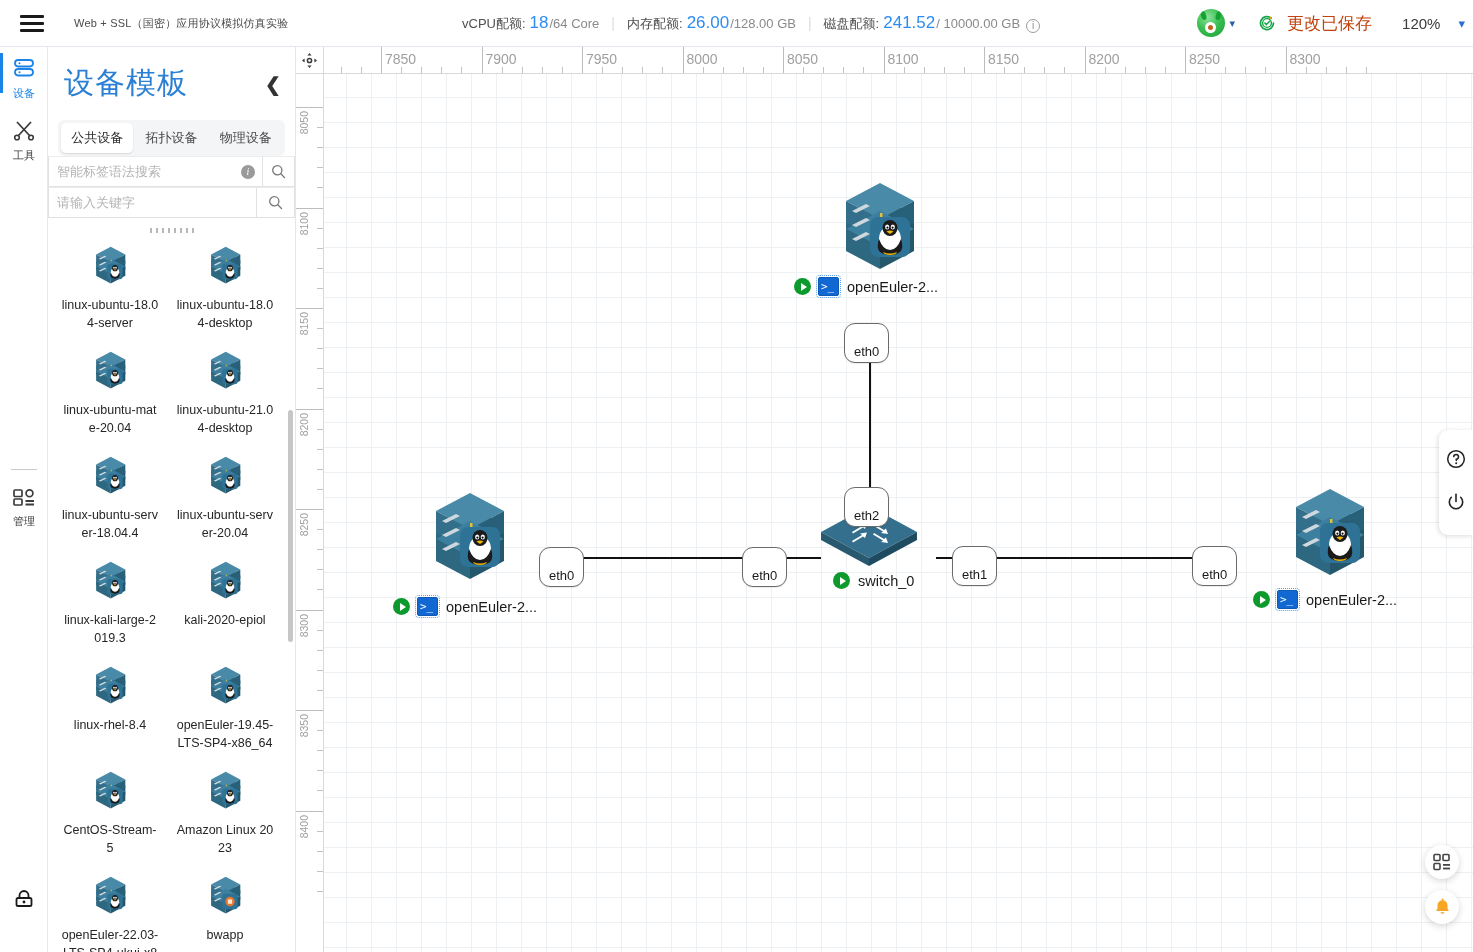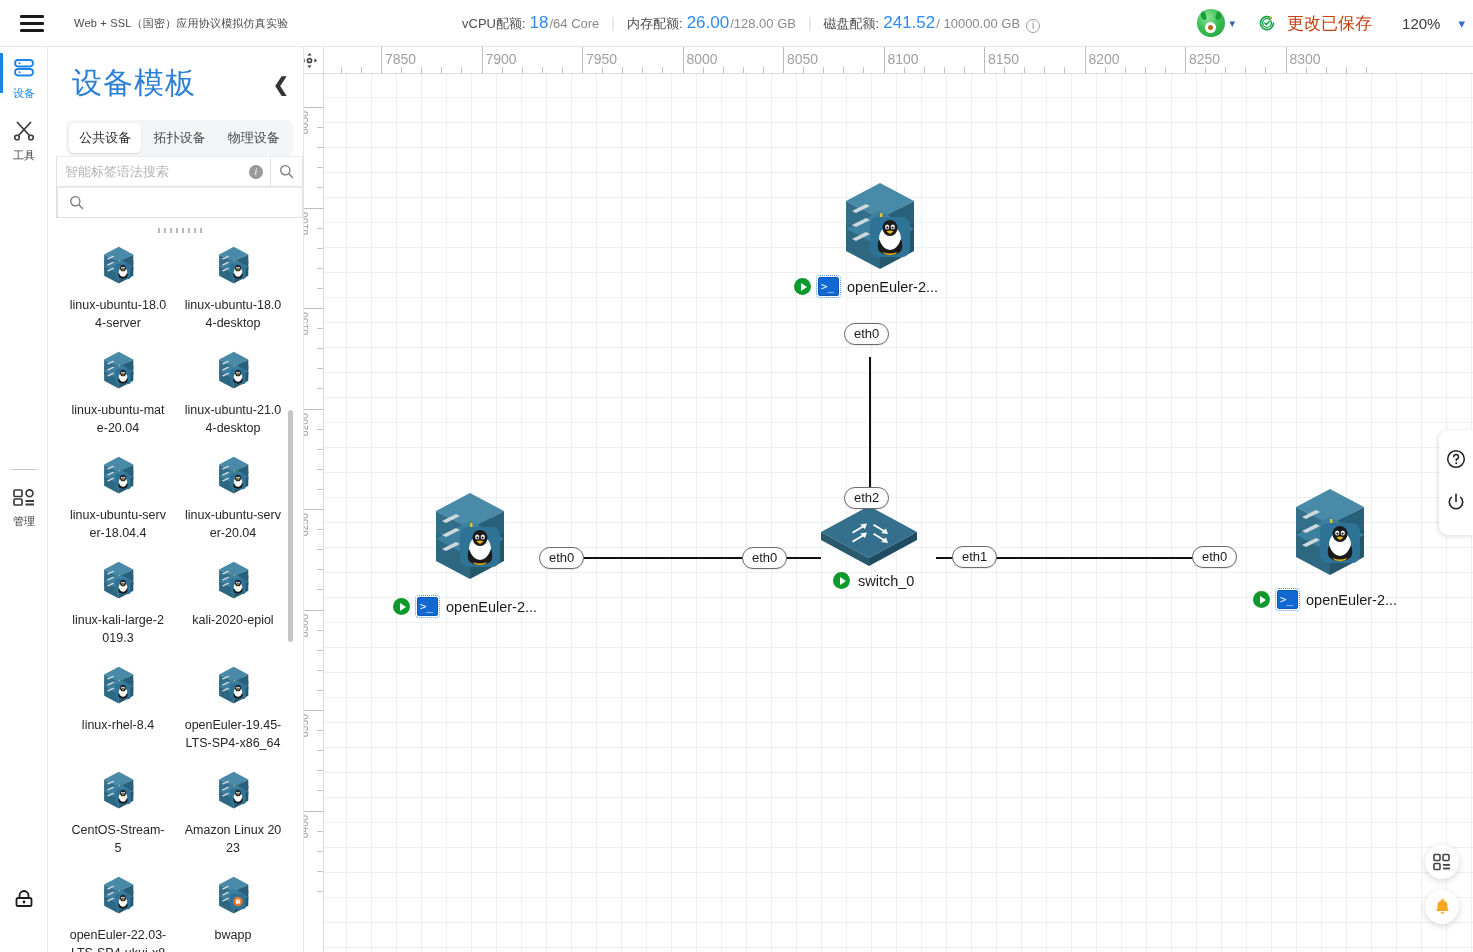--- a/index.html
+++ b/index.html
@@ -96,21 +96,21 @@
   .rail-item-mgmt:before{
     content:""; position:absolute; left:11px; top:-8px; width:26px; height:1px; background:#c9c9c9;
   }
   .rail-lock{
     position:absolute; bottom:42px; left:0; width:48px;
     display:flex; justify-content:center; cursor:pointer;
   }
 
   
   .panel{
-    position:absolute; left:56px; top:47px; width:248px; height:905px;
+    position:absolute; left:48px; top:47px; width:248px; height:905px;
     background:#fff; border-right:1px solid #e6e6e6; z-index:25; overflow:hidden;
   }
   .panel-head{ position:relative; padding:16px 16px 6px 16px;}
   .panel-title{ font-size:30px; color:#2b7fd4; font-weight:400; letter-spacing:1px;}
   .panel-collapse{
     position:absolute; right:14px; top:26px; font-size:19px; color:#333; cursor:pointer;
     font-weight:bold;
   }
   .tabs{
     margin:10px 10px 0 10px; background:#f4f5f7; border-radius:6px;
@@ -234,21 +234,21 @@
     flex:0 0 auto;
   }
   .term:before{
     content:">_"; position:absolute; left:2px; top:1px; font-size:11px; color:#fff;
     font-family:"DejaVu Sans Mono", monospace; line-height:16px;
   }
   .node-name{ margin-left:8px; }
 
   .iflabel{
     position:absolute; background:#fff; border:1.6px solid #6b6b6b; border-radius:11px;
-    font-size:13px; color:#1a1a1a; padding:2px 9px 3px; line-height:15px;
+    font-size:13px; color:#1a1a1a; padding:20px 9px 3px; line-height:15px;
     box-shadow:0 1px 1px rgba(0,0,0,.08); white-space:nowrap;
   }
   .link{ position:absolute; background:#111; }
   .link-h{ height:2px; }
   .link-v{ width:2px; }
 
   
   .side-fab{
     position:absolute; right:0; top:383px; width:34px; height:105px;
     background:#fff; border-radius:9px 0 0 9px; box-shadow:-1px 1px 5px rgba(0,0,0,.14);
@@ -386,20 +386,21 @@
       </div>
     <div class="search-btn">
       <svg width="15" height="15" viewBox="0 0 15 15">
         <circle cx="6.3" cy="6.3" r="4.6" fill="none" stroke="#777" stroke-width="1.3"></circle>
         <path d="M9.8 9.8 L13.5 13.5" stroke="#777" stroke-width="1.3" stroke-linecap="round"></path>
       </svg>
     </div>
   </div>
 
   <div class="search-row">
+    <input class="search-input" placeholder="请输入关键字" style="">
     <div class="search-btn">
       <svg width="15" height="15" viewBox="0 0 15 15">
         <circle cx="6.3" cy="6.3" r="4.6" fill="none" stroke="#777" stroke-width="1.3"></circle>
         <path d="M9.8 9.8 L13.5 13.5" stroke="#777" stroke-width="1.3" stroke-linecap="round"></path>
       </svg>
     </div>
   </div>
 
   <div class="dev-scroll">
     <div class="drag-handle">

